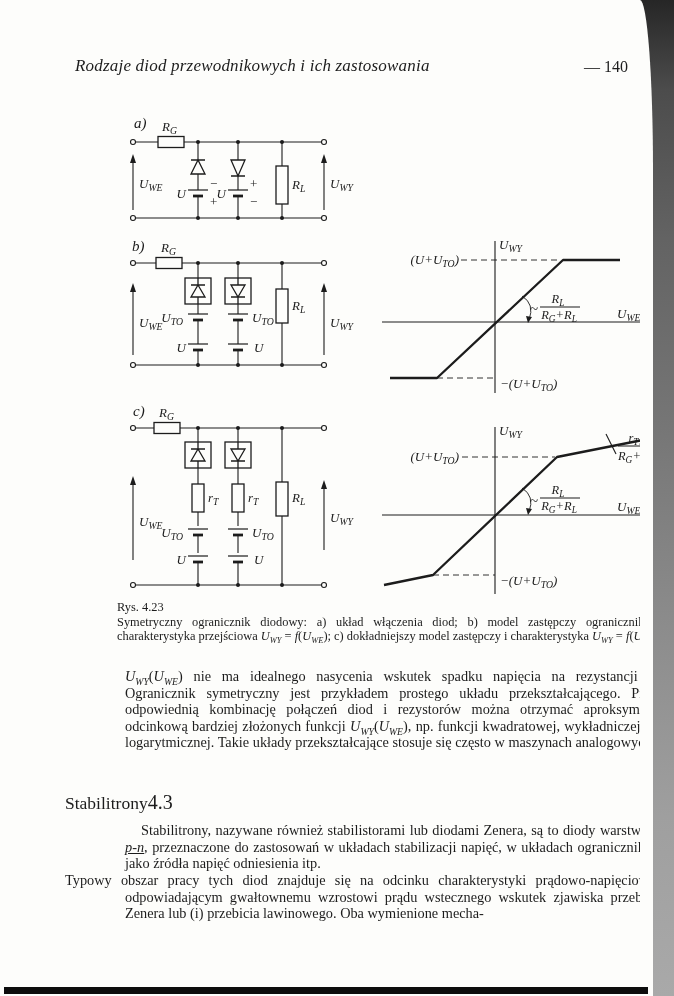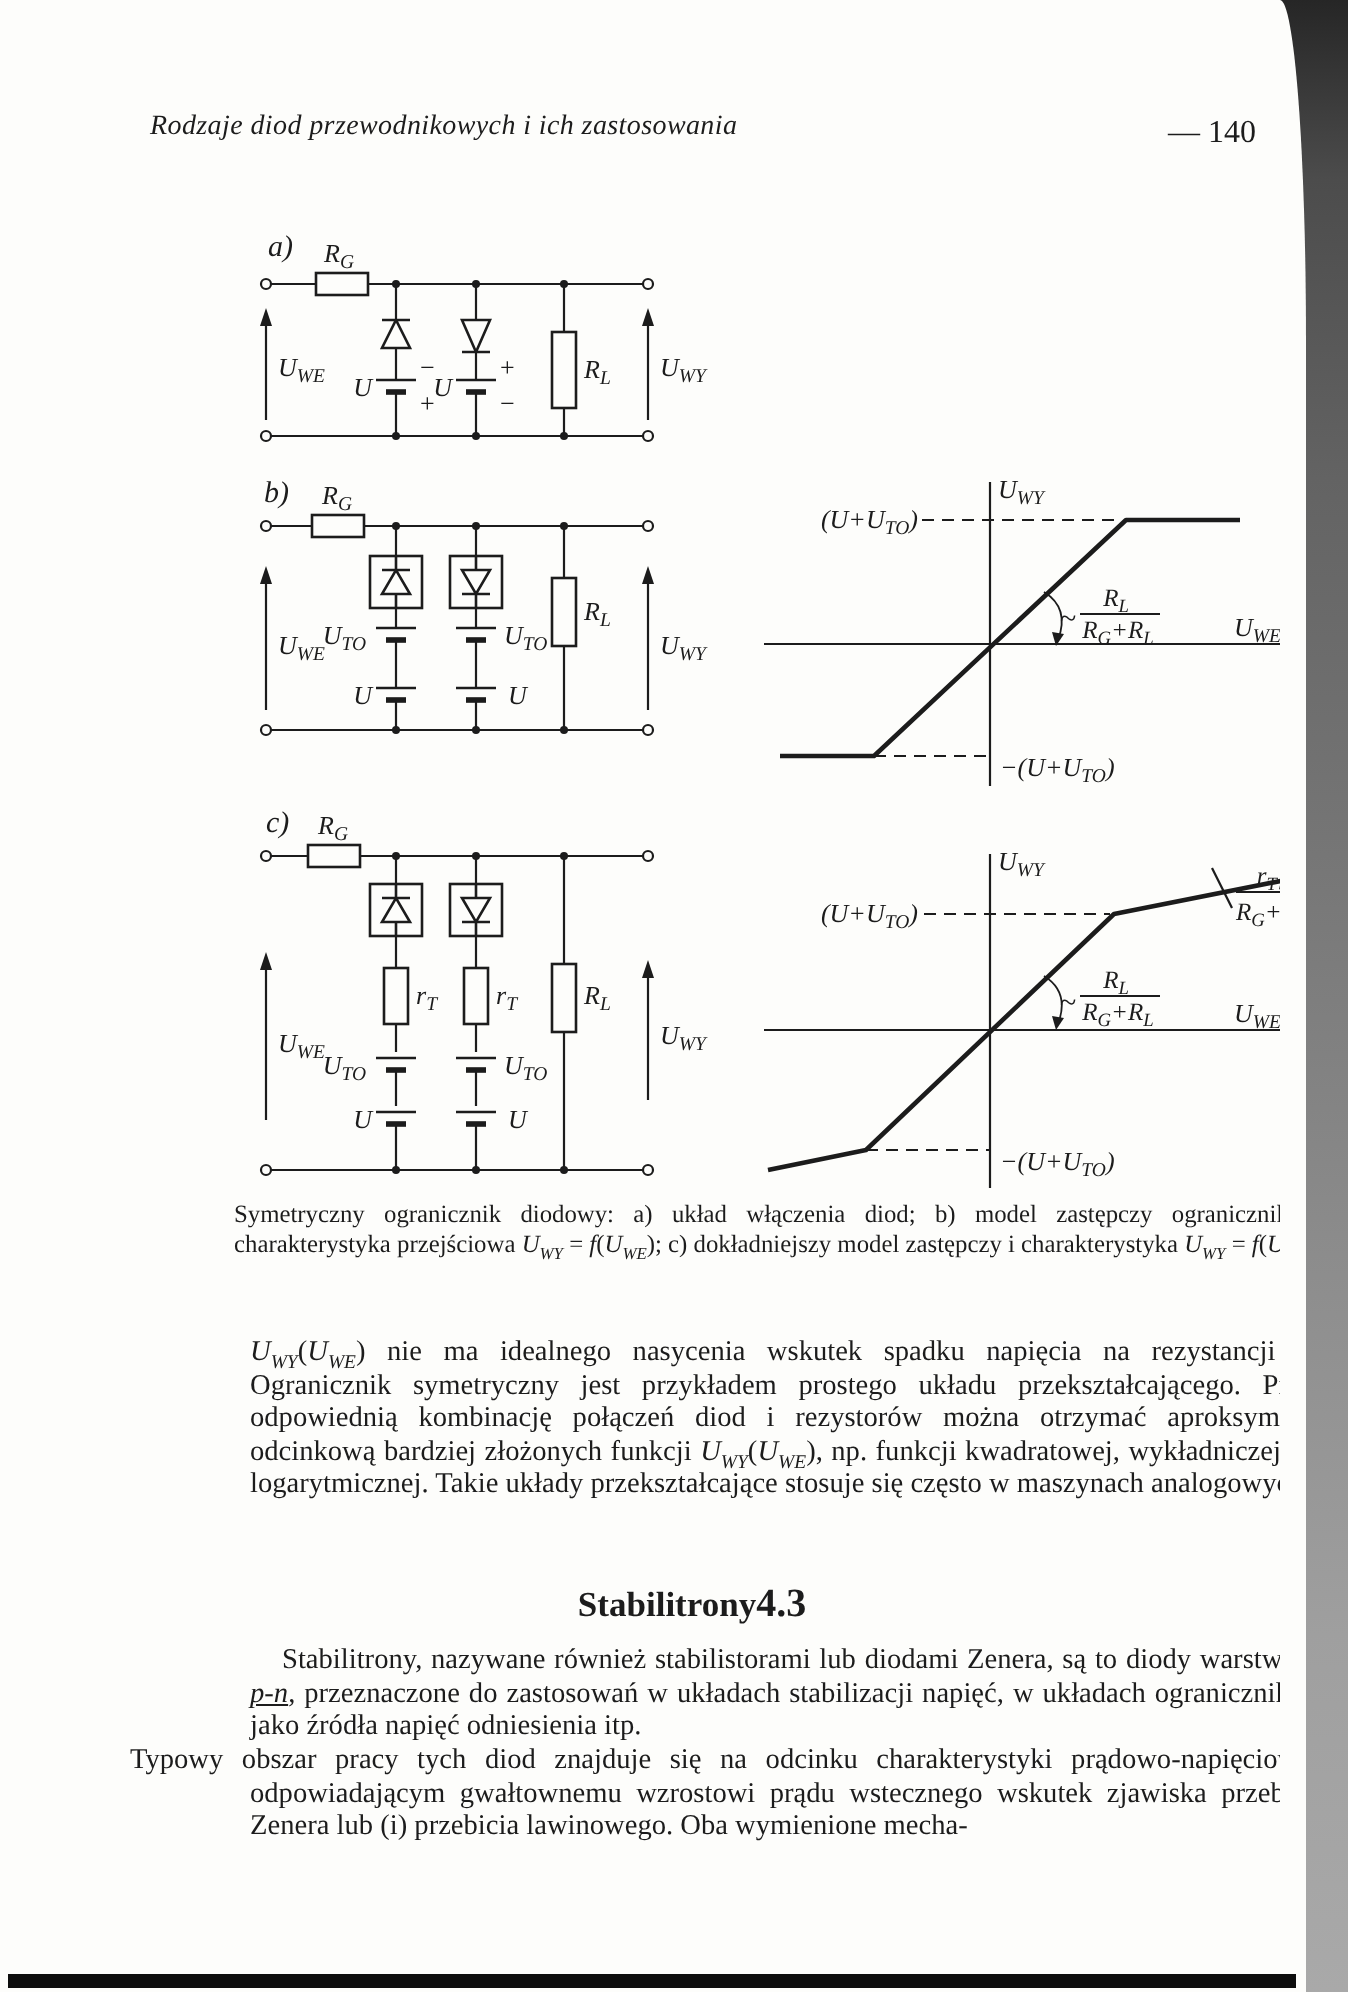--- a/index.html
+++ b/index.html
@@ -3,21 +3,21 @@
 <meta charset="utf-8">
 <style>
   html,body{margin:0;padding:0}
   body{
     width:674px;height:996px;position:relative;overflow:hidden;
     background:#fdfdfb;color:#1c1c1c;
     font-family:"Liberation Serif",serif;
   }
   .abs{position:absolute}
   
-  .header-title{font-style:italic;font-size:14px;letter-spacing:.2px;white-space:nowrap}
+  .header-title{font-style:italic;font-size:17px;letter-spacing:.2px;white-space:nowrap}
   .page-num{font-size:16px;white-space:nowrap}
   
   .scan-band{left:640px;top:0;width:34px;height:996px;
     background:linear-gradient(180deg,#262626 0%,#4c4c4c 9%,#636363 24%,#757575 42%,#8b8b8b 62%,#9f9f9f 82%,#a9a9a9 100%)}
   .page-curl{left:640px;top:0;width:13px;height:996px;background:#fdfdfb;
     border-top-right-radius:13px 170px}
   .bottom-bar{left:4px;top:987px;width:644px;height:7px;background:#0d0d0d}
   
   .figure{left:120px;top:112px;width:552px;height:492px}
   .figure svg{overflow:visible;display:block;position:absolute}
@@ -34,22 +34,22 @@
   .pl-long{stroke:#1c1c1c;stroke-width:1.2}
   .pl-short{stroke:#1c1c1c;stroke-width:2.8}
   .head{fill:#1c1c1c;stroke:none}
   
   .caption{font-size:12.4px;line-height:1.17;text-align:justify}
   .caption .tag{display:block}
   .para{font-size:14.3px;line-height:1.16;text-align:justify;margin:0}
   .indent{text-indent:16px}
   .hang{padding-left:60px;text-indent:-60px}
   sub{font-size:68%;line-height:0}
-  .section{display:flex;justify-content:center;align-items:baseline;
-    font-weight:bold;font-size:17.5px}
+  .section{display:flex;justify-content:flex-start;align-items:baseline;
+    font-weight:normal;font-size:17.5px}
   .section .num{font-size:20px}
 </style>
 </head>
 <body>
 
 <div class="abs header-title" style="left:75px;top:56px">Rodzaje diod przewodnikowych i ich zastosowania</div>
 <div class="abs page-num" style="left:584px;top:58px">— 140</div>
 
 <div class="abs figure">
 
@@ -304,20 +304,21 @@
     <g>
       <line class="ln" x1="224" y1="12" x2="234" y2="32"></line>
       <text class="frac" x="261" y="20" text-anchor="middle"><tspan font-style="italic">r</tspan><tspan dy="3" font-size="75%" font-style="italic">T</tspan><tspan dy="-3" font-style="italic">∥R</tspan><tspan dy="3" font-size="75%" font-style="italic">L</tspan></text>
       <line class="ln" x1="236" y1="24" x2="288" y2="24"></line>
       <text class="frac" x="262" y="38" text-anchor="middle"><tspan font-style="italic">R</tspan><tspan dy="3" font-size="75%" font-style="italic">G</tspan><tspan dy="-3" font-style="italic">+r</tspan><tspan dy="3" font-size="75%" font-style="italic">T</tspan><tspan dy="-3" font-style="italic">∥R</tspan><tspan dy="3" font-size="75%" font-style="italic">L</tspan></text>
     </g>
   </svg>
 </div>
 
 <div class="abs caption" style="left:117px;top:600px;width:546px">
+  <span class="tag">Rys. 4.23</span>
   <span><span>Symetryczny ogranicznik diodowy: a) układ włączenia diod; b) model zastępczy ogranicznika i charakterystyka przejściowa </span><span style="font-style: italic;">U</span><sub style="font-style: italic;">WY</sub><span> = </span><span style="font-style: italic;">f</span><span>(</span><span style="font-style: italic;">U</span><sub style="font-style: italic;">WE</sub><span>); c) dokładniejszy model zastępczy i charakterystyka </span><span style="font-style: italic;">U</span><sub style="font-style: italic;">WY</sub><span> = </span><span style="font-style: italic;">f</span><span>(</span><span style="font-style: italic;">U</span><sub style="font-style: italic;">WE</sub><span>)</span></span>
 </div>
 
 <p class="abs para" style="left:125px;top:668px;width:538px"><span style="font-style: italic;">U</span><sub style="font-style: italic;">WY</sub><span>(</span><span style="font-style: italic;">U</span><sub style="font-style: italic;">WE</sub><span>) nie ma idealnego nasycenia wskutek spadku napięcia na rezystancji </span><span style="font-style: italic;">r</span><sub style="font-style: italic;">T</sub><span>. Ogranicznik symetryczny jest przykładem prostego układu przekształcającego. Przez odpowiednią kombinację połączeń diod i rezystorów można otrzymać aproksymację odcinkową bardziej złożonych funkcji </span><span style="font-style: italic;">U</span><sub style="font-style: italic;">WY</sub><span>(</span><span style="font-style: italic;">U</span><sub style="font-style: italic;">WE</sub><span>), np. funkcji kwadratowej, wykładniczej lub logarytmicznej. Takie układy przekształcające stosuje się często w maszynach analogowych.</span></p>
 
 <div class="abs section" style="left:65px;top:791px;width:562px">
   <span>Stabilitrony</span>
   <span class="num">4.3</span>
 </div>
 

